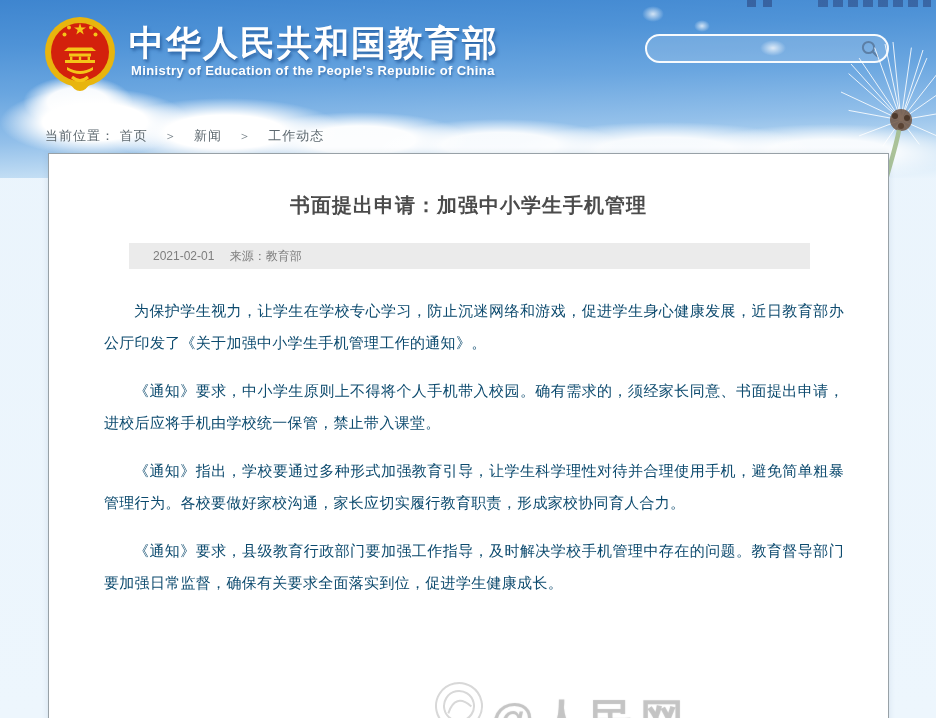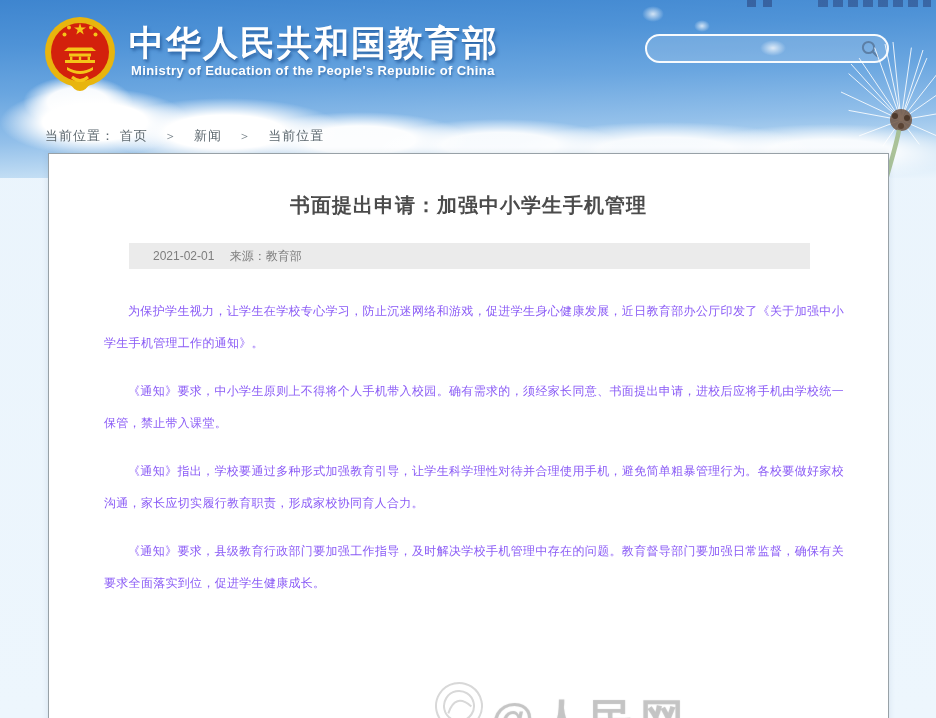--- a/index.html
+++ b/index.html
@@ -60,21 +60,21 @@
 
   
   .card{position:absolute;left:48px;top:153px;width:839px;height:610px;
        background:#ffffff;border:1px solid #98a1a7;
        box-shadow:0 0 6px rgba(100,130,160,.18);}
   .article-title{margin:36px 20px 0 20px;text-align:center;font-size:20px;
        font-weight:bold;color:#4b4b4b;letter-spacing:1px;line-height:30px;}
   .meta-bar{margin:23px 78px 0 80px;height:26px;background:#ebebeb;
        line-height:26px;padding-left:24px;font-size:12px;color:#7d7d7d;}
   .meta-bar .source{margin-left:12px;}
-  .content{margin:26px 44px 0 55px;font-size:12px;color:#8b5cf6;
+  .content{margin:26px 44px 0 55px;font-size:15px;color:#0c4a6e;
        line-height:32px;text-align:justify;letter-spacing:.3px;}
   .content p{margin:0 0 16px 0;text-indent:2em;}
 
   
   .watermark{position:absolute;left:433px;top:661px;display:flex;align-items:center;
        pointer-events:none;}
   .wm-logo{display:inline-block;width:52px;height:52px;transform:rotate(-12deg);opacity:.9;}
   .wm-text{font-size:44px;font-weight:bold;letter-spacing:6px;margin-left:6px;
        color:rgba(140,140,140,.25);
        text-shadow:0 0 1px rgba(140,140,140,.35);margin-top:30px;}
@@ -154,21 +154,21 @@
       <path d="M6,38 C2,60 -6,80 -12,108" stroke="#a3bd8e" stroke-width="4.5" fill="none" opacity=".9"></path>
     </svg>
   </div>
 
   <div class="breadcrumb">
     <span>当前位置：</span>
     <a>首页</a>
     <span class="sep">＞</span>
     <a>新闻</a>
     <span class="sep">＞</span>
-    <a>当前位置</a>
+    <a>工作动态</a>
   </div>
 
   <div class="card">
     <h1 class="article-title">书面提出申请：加强中小学生手机管理</h1>
     <div class="meta-bar">
       <span class="date">2021-02-01</span>
       <span class="source">来源：教育部</span>
     </div>
     <div class="content">
       <p>为保护学生视力，让学生在学校专心学习，防止沉迷网络和游戏，促进学生身心健康发展，近日教育部办公厅印发了《关于加强中小学生手机管理工作的通知》。</p>

